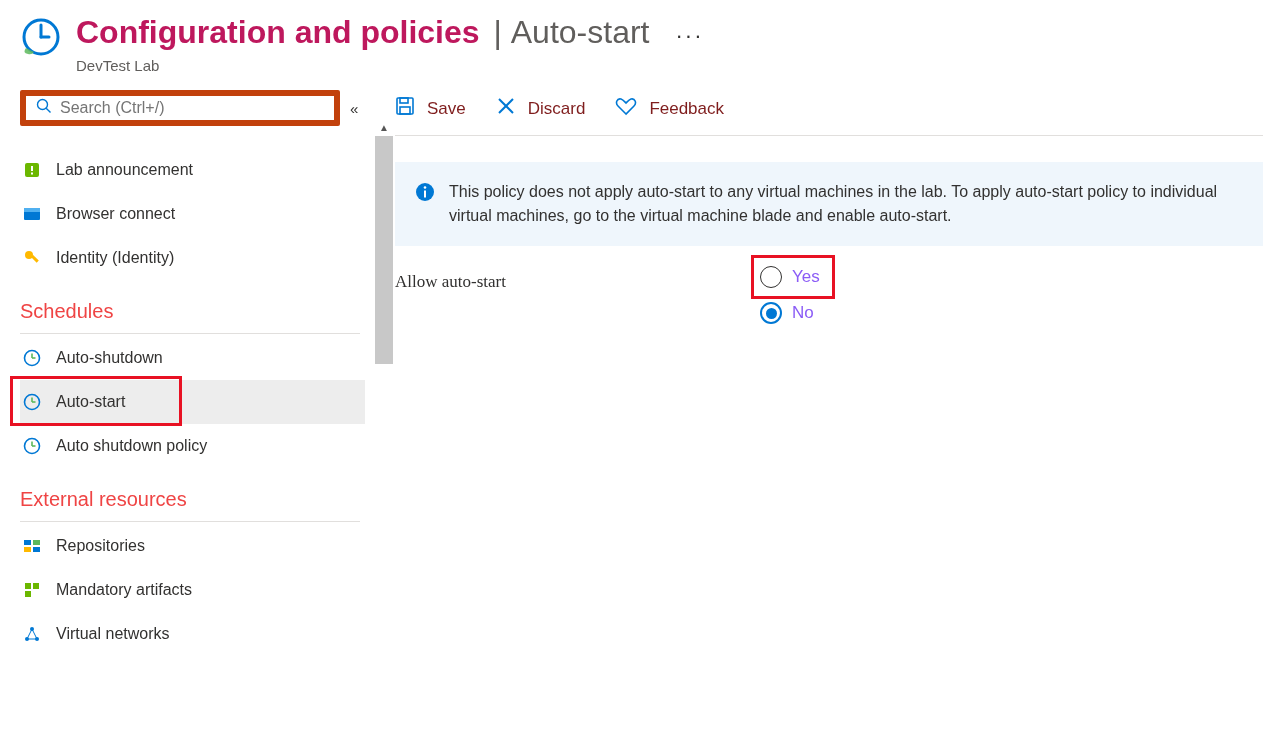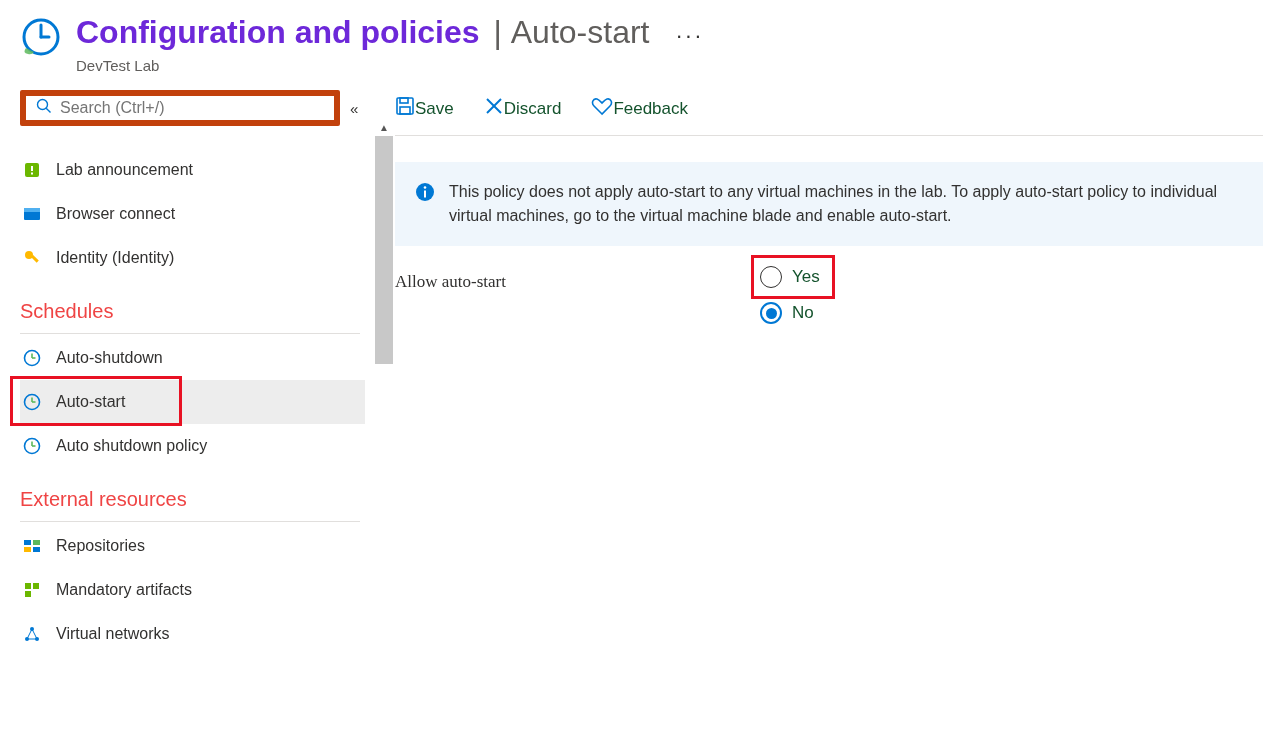--- a/index.html
+++ b/index.html
@@ -4,21 +4,21 @@
   <style>
     * { box-sizing: border-box; margin: 0; padding: 0; }
     body { font-family: "Segoe UI", -apple-system, BlinkMacSystemFont, sans-serif; color: #323130; background: #fff; width: 1263px; }
     
     .page { display: flex; flex-direction: column; }
     
     .header { display: flex; align-items: flex-start; padding: 14px 0 10px 20px; gap: 14px; }
     .header-icon { flex-shrink: 0; margin-top: 2px; }
     .header-text { display: flex; flex-direction: column; gap: 2px; }
     .header-title-row { display: flex; align-items: baseline; gap: 14px; }
-    .header-title { font-size: 32px; font-weight: 600; color: #6d28d9; }
+    .header-title { font-size: 32px; font-weight: 600; color: #be185d; }
     .header-subtitle { font-size: 32px; font-weight: 400; color: #605e5c; }
     .header-pipe { color: #605e5c; font-weight: 300; }
     .header-more { font-size: 22px; color: #323130; letter-spacing: 2px; margin-left: 12px; cursor: pointer; }
     .header-type { font-size: 15px; color: #605e5c; margin-top: 4px; }
     
     .body { display: flex; }
     
     .sidebar { width: 365px; flex-shrink: 0; padding: 6px 0 0 20px; }
     .search-row { display: flex; align-items: center; gap: 10px; }
     .search-box { display: flex; align-items: center; border: 6px solid #c2410c; border-radius: 2px; height: 36px; width: 320px; padding: 0 10px; gap: 8px; }
@@ -32,33 +32,33 @@
     .nav-item.selected { background: #ededed; }
     .nav-item .icon { width: 20px; height: 20px; flex-shrink: 0; display: flex; align-items: center; justify-content: center; }
     .highlight-box { position: absolute; border: 3px solid #e81123; pointer-events: none; }
     
     .scrollbar-track { position: absolute; right: -28px; top: 0; width: 18px; height: 576px; background: transparent; }
     .scrollbar-thumb { position: absolute; top: 0; width: 18px; height: 228px; background: #c8c8c8; }
     .scroll-arrow-up { position: absolute; top: -16px; right: -28px; width: 18px; height: 14px; display: flex; align-items: center; justify-content: center; color: #555; font-size: 10px; }
     
     .content { flex: 1; padding: 6px 0 0 30px; }
     .toolbar { display: flex; align-items: center; gap: 30px; padding: 6px 0 14px 0; }
-    .toolbar-item { display: flex; align-items: center; gap: 0; font-size: 17px; color: #14532d; cursor: pointer; }
+    .toolbar-item { display: flex; align-items: center; gap: 12px; font-size: 17px; color: #7f1d1d; cursor: pointer; }
     .toolbar-item svg, .toolbar-item .ticon { color: #0078d4; }
     .content-divider { height: 1px; background: #e1dfdd; margin-bottom: 26px; }
     
     .description { font-size: 17px; color: #323130; margin-bottom: 26px; }
     
     .info-box { background: #eff6fc; padding: 18px 20px; display: flex; align-items: flex-start; gap: 14px; font-size: 16px; color: #323130; line-height: 1.5; margin-bottom: 20px; }
     .info-icon { flex-shrink: 0; margin-top: 2px; }
     
     .setting-row { display: flex; align-items: flex-start; }
     .setting-label { width: 365px; font-size: 17px; color: #323130; padding-top: 6px; font-family: Liberation Serif, serif; }
     .radio-group { display: flex; flex-direction: column; gap: 14px; position: relative; }
-    .radio-option { display: flex; align-items: center; gap: 10px; font-size: 17px; color: #14532d; cursor: pointer; }
+    .radio-option { display: flex; align-items: center; gap: 10px; font-size: 17px; color: #8b5cf6; cursor: pointer; }
     .radio-circle { width: 22px; height: 22px; border: 1.5px solid #323130; border-radius: 50%; display: flex; align-items: center; justify-content: center; flex-shrink: 0; }
     .radio-circle.checked { border-color: #0078d4; border-width: 2px; }
     .radio-dot { width: 11px; height: 11px; background: #0078d4; border-radius: 50%; }
     .radio-highlight { position: absolute; border: 3px solid #e81123; top: -11px; left: -9px; width: 84px; height: 44px; pointer-events: none; }
     
     .nav-wrapper { position: relative; }
   </style>
 </head>
 <body>
 

